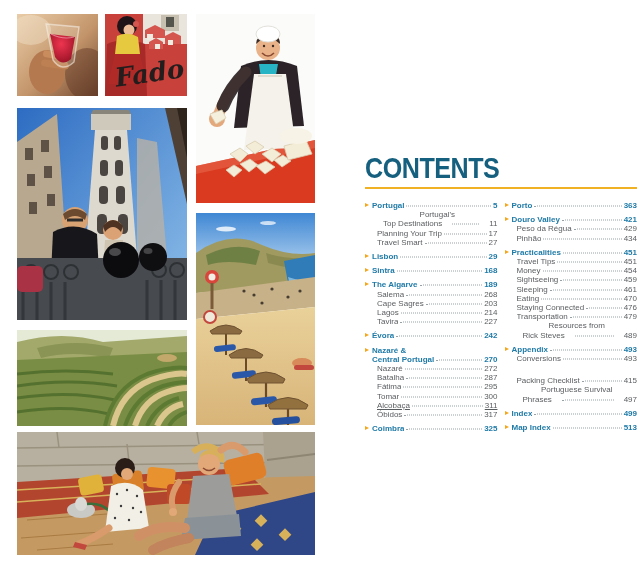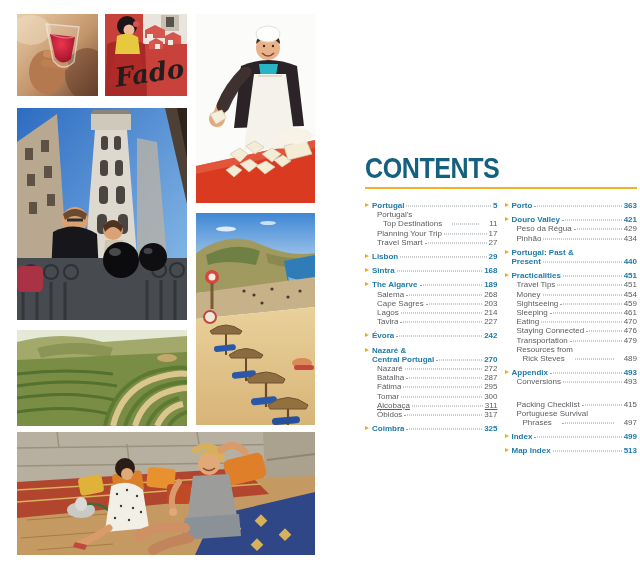--- a/index.html
+++ b/index.html
@@ -25,21 +25,21 @@
   .toc-col{flex:1 1 0;min-width:0;}
 
   .toc-entry{margin:0;}
   .toc-entry.main{margin-top:5px;}
   .toc-line{
     position:relative;display:flex;align-items:baseline;
     font-size:8px;line-height:9.2px;white-space:nowrap;
   }
   .toc-entry.main .toc-line{font-weight:bold;}
   .toc-line.l-main{padding-left:7px;}
-  .toc-line.l-sub{padding-left:12px;}
+  .toc-line.l-sub{padding-left:12px;justify-content:center;}
   .toc-line.l-sub.cont{padding-left:18px;gap:8px;}
   .arrow{
     position:absolute;left:0;top:2px;width:0;height:0;
     border-top:2.5px solid transparent;
     border-bottom:2.5px solid transparent;
     border-left:4px solid #f2a71d;
   }
   .label{flex:0 0 auto;overflow:hidden;text-overflow:clip;}
   .dots{
     flex:1 1 auto;min-width:6px;margin:0 2px;
@@ -550,31 +550,20 @@
         <div class="toc-entry sub">
           <div class="toc-line l-sub" style="color: rgb(90, 93, 96);">
             <span class="label">Pinhão</span>
             <span class="dots"></span>
             <span class="pagenum">434</span>
           </div>
         </div>
         <div class="toc-entry main">
           <div class="toc-line l-main" style="color: rgb(31, 122, 167);">
             <span class="arrow"></span>
-            <span class="label">Portugal: Past &amp;</span>
-          </div>
-          <div class="toc-line l-main cont" style="color: rgb(31, 122, 167);">
-            <span class="label">Present</span>
-            <span class="dots"></span>
-            <span class="pagenum">440</span>
-          </div>
-        </div>
-        <div class="toc-entry main">
-          <div class="toc-line l-main" style="color: rgb(31, 122, 167);">
-            <span class="arrow"></span>
             <span class="label">Practicalities</span>
             <span class="dots"></span>
             <span class="pagenum">451</span>
           </div>
         </div>
         <div class="toc-entry sub">
           <div class="toc-line l-sub" style="color: rgb(90, 93, 96);">
             <span class="label">Travel Tips</span>
             <span class="dots"></span>
             <span class="pagenum">451</span>

